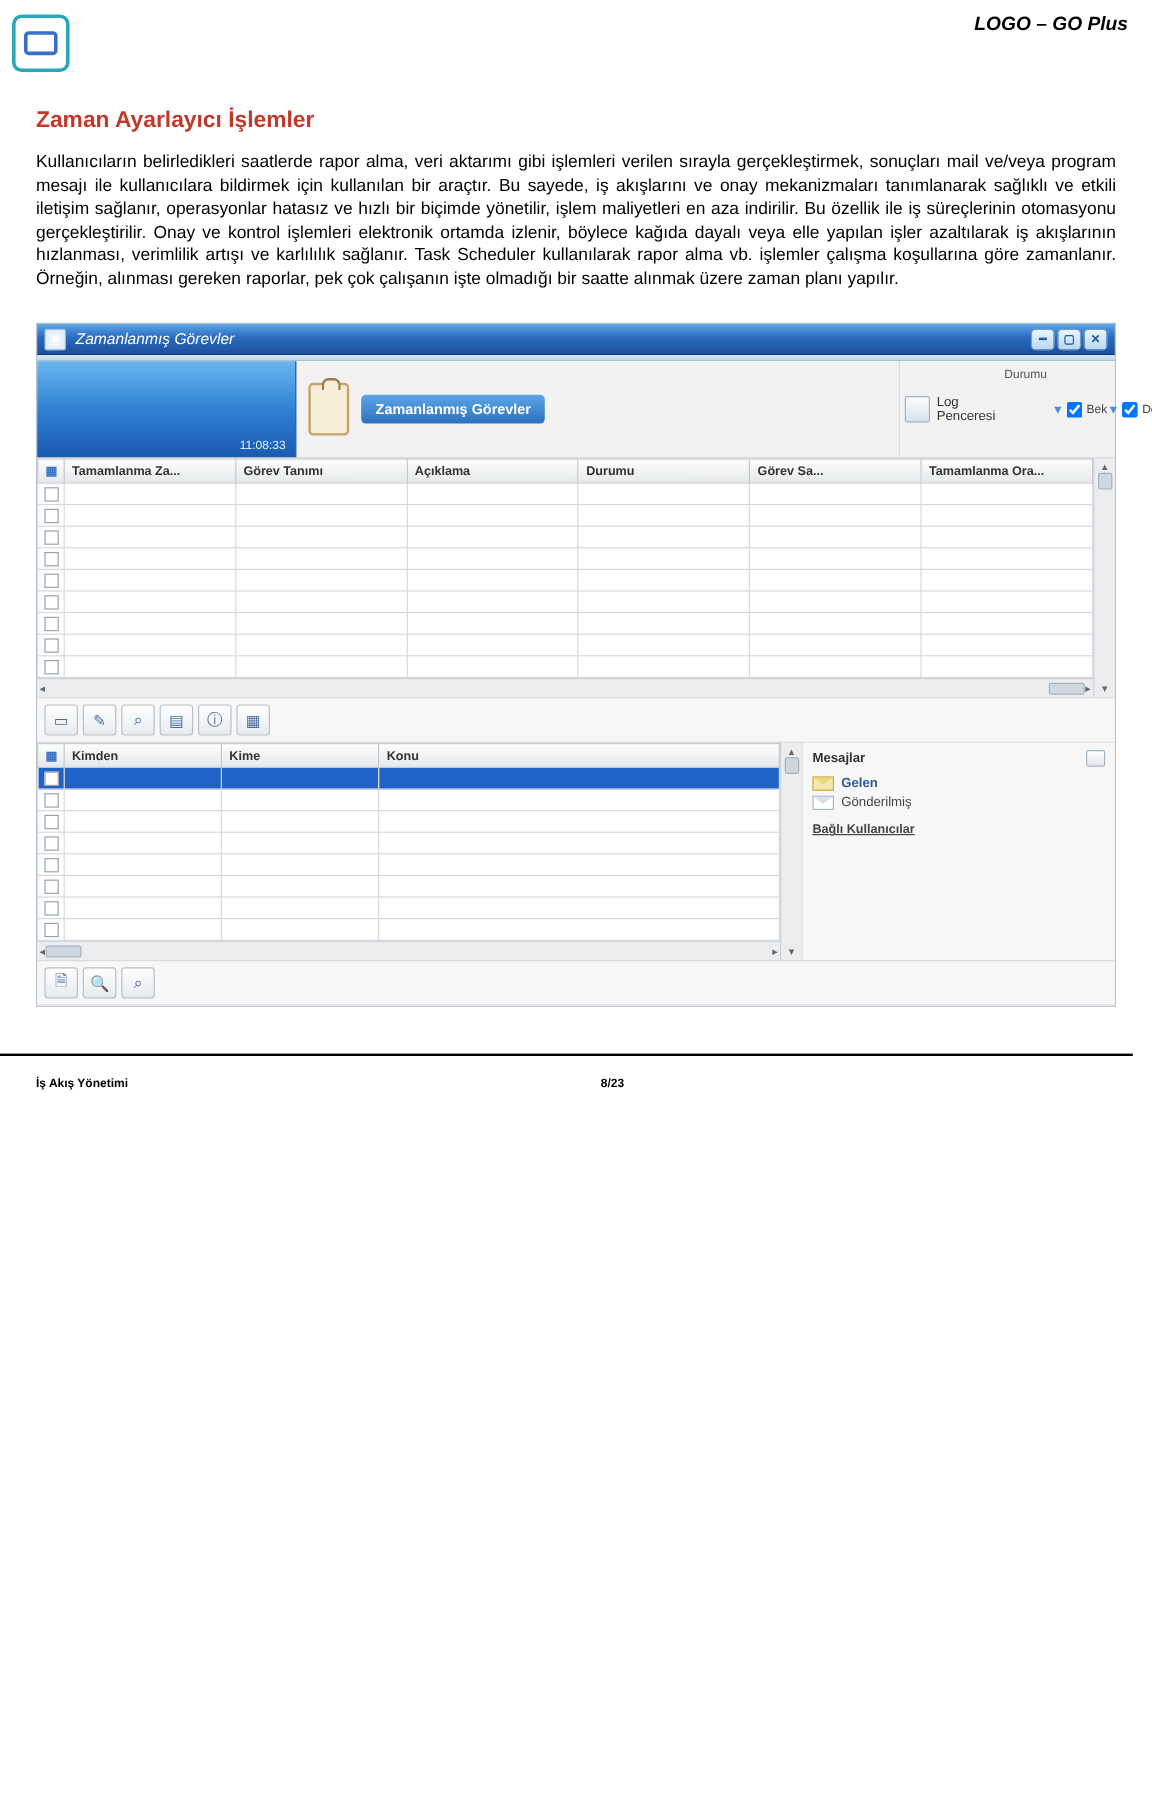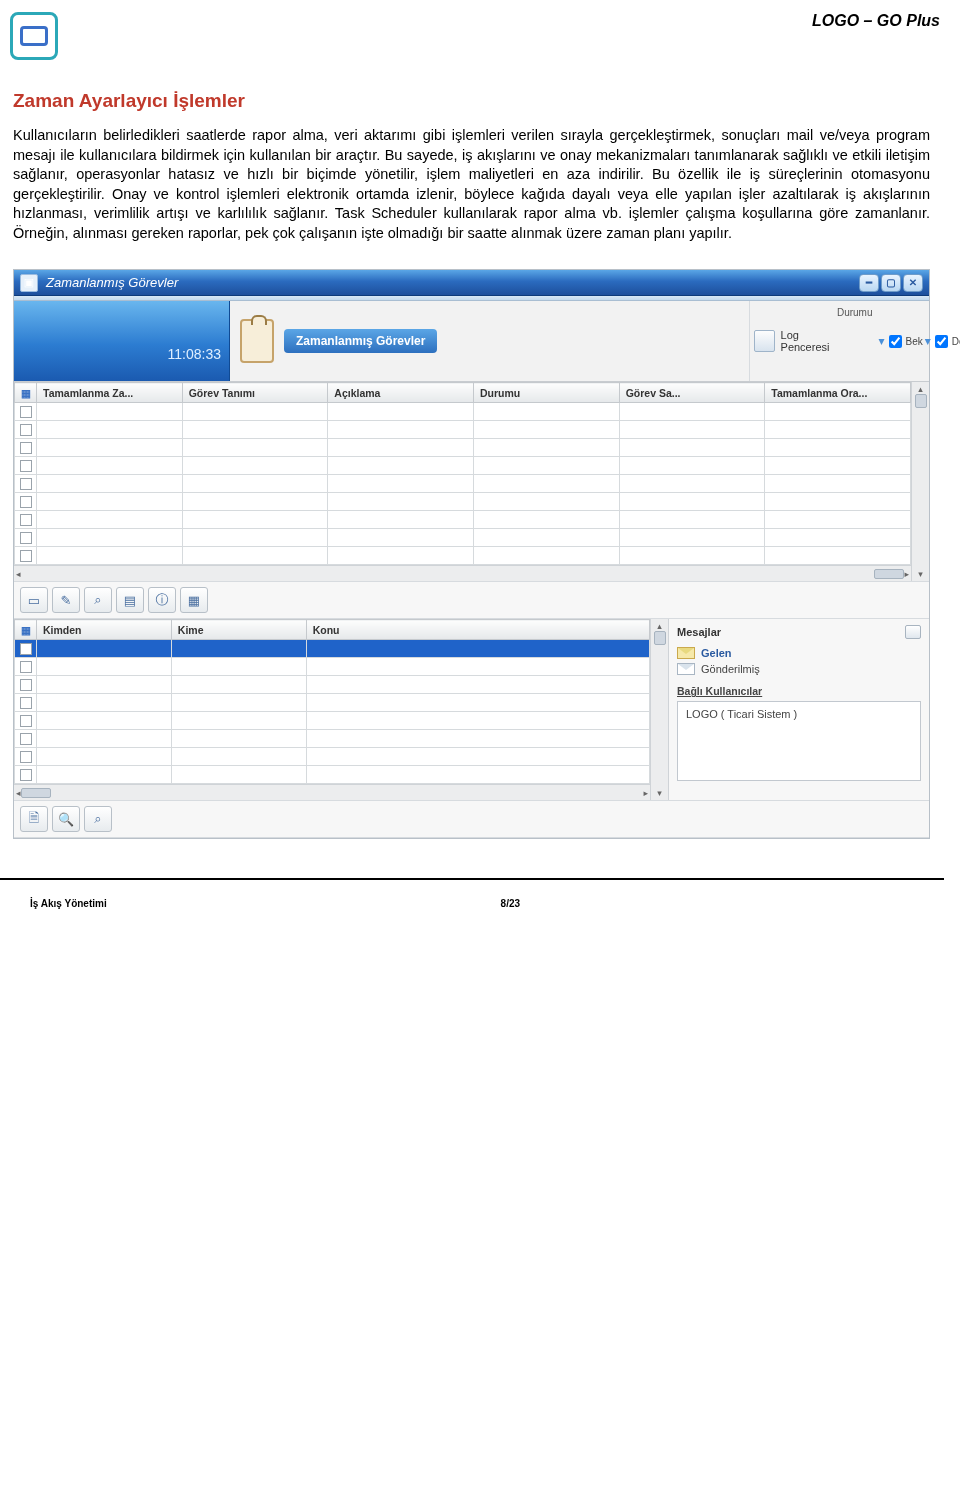--- a/index.html
+++ b/index.html
@@ -30,21 +30,21 @@
     width: 28px; height: 20px;
     border: 3px solid #3a6fc8;
     border-radius: 4px;
   }
   .brand-title {
     font-weight: bold;
     font-style: italic;
     font-size: 16px;
     text-align: right;
   }
-  .content { padding: 6px 30px 0 13px; }
+  .content { padding: 6px 30px 0 30px; }
   .section-title {
     color: #c0392b;
     font-weight: bold;
     font-size: 19px;
     margin: 18px 0 14px 0;
   }
   .body-text {
     font-size: 14.5px;
     line-height: 1.35;
     text-align: justify;
@@ -95,22 +95,22 @@
   }
   .blue-left {
     width: 216px;
     background: linear-gradient(to bottom,#69b6ee 0%, #2c7cd1 55%, #1a5ab0 100%);
     border-right: 1px solid #0f4a94;
     color:#fff; position: relative;
     padding-bottom: 6px;
     min-height: 80px;
   }
   .blue-time {
-    position:absolute; bottom:19px; right:8px;
-    font-size:14px; color:#dfefff;
+    position:absolute; bottom:4px; right:8px;
+    font-size:10px; color:#dfefff;
   }
   .center-group {
     flex: 1; display:flex; align-items:center; justify-content:flex-start;
     gap: 18px; padding: 8px 10px;
     background: #f2f2f2;
   }
   .small-ico-box {
     width:34px;height:44px;border:2px solid #c6a36a;border-radius:4px;background:#f7eed9;
     position:relative;
   }
@@ -516,23 +516,20 @@
         </div>
         <div class="msg-link sel">
           <span class="env-ico"></span>
           <span>Gelen</span>
         </div>
         <div class="msg-link">
           <span class="env2-ico"></span>
           <span>Gönderilmiş</span>
         </div>
         <div class="subhdr">Bağlı Kullanıcılar</div>
-        <div class="userbox">
-          <span>LOGO ( Ticari Sistem )</span>
-        </div>
       </div>
     </div>
 
     <div class="icon-row">
       <div class="toolbtn">🗎</div>
       <div class="toolbtn">🔍</div>
       <div class="toolbtn">⌕</div>
     </div>
 
   </div>

